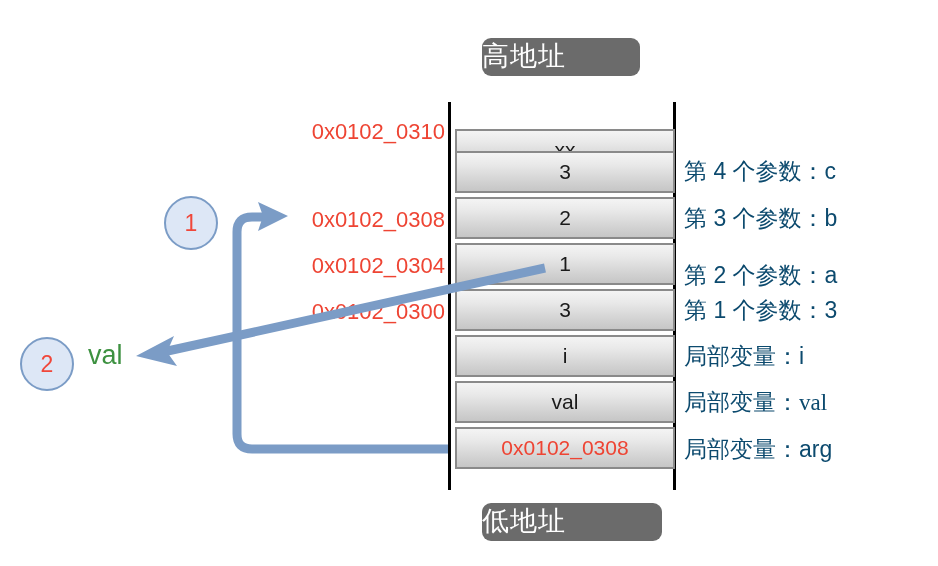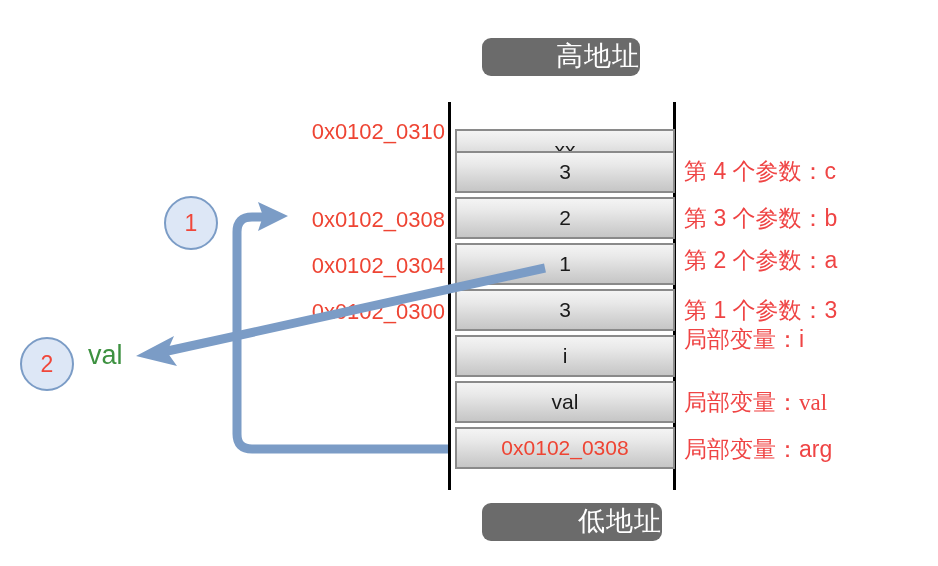--- a/index.html
+++ b/index.html
@@ -20,21 +20,21 @@
 
   
   .addr-badge {
     position: absolute;
     background: #6b6b6b;
     color: #ffffff;
     border-radius: 9px;
     font-size: 27px;
     line-height: 37px;
     height: 38px;
-    text-align: right;
+    text-align: left;
     letter-spacing: 1px;
     font-weight: normal;
   }
   #badge-high { left: 482px; top: 38px; width: 158px; }
   #badge-low  { left: 482px; top: 503px; width: 180px; }
 
   
   #stack-frame {
     position: absolute;
     left: 448px;
@@ -82,21 +82,21 @@
   #note-col {
     position: absolute;
     left: 684px;
     top: 0;
     width: 250px;
     height: 566px;
   }
   .note-label {
     position: absolute;
     left: 0;
-    color: #ef4444;
+    color: #0c4a6e;
     font-size: 23px;
     line-height: 30px;
     white-space: nowrap;
   }
 
   
   .step-circle {
     position: absolute;
     width: 54px;
     height: 54px;
@@ -153,23 +153,23 @@
       <div class="stack-cell" style="top: 141px;">1</div>
       <div class="stack-cell" style="top: 187px;">3</div>
       <div class="stack-cell" style="top: 233px;">i</div>
       <div class="stack-cell" style="top: 279px;">val</div>
       <div class="stack-cell red-text" style="top: 325px;">0x0102_0308</div>
     </div>
 
   <div id="note-col">
       <div class="note-label" style="top: 156px;">第 4 个参数：c</div>
       <div class="note-label" style="top: 203px;">第 3 个参数：b</div>
-      <div class="note-label" style="top: 245px;">第 2 个参数：a</div>
+      <div class="note-label" style="top: 260px;">第 2 个参数：a</div>
       <div class="note-label" style="top: 295px;">第 1 个参数：3</div>
-      <div class="note-label" style="top: 324px;">局部变量：i</div>
+      <div class="note-label" style="top: 341px;">局部变量：i</div>
       <div class="note-label" style="top: 388px; font-family: Liberation Serif, serif;">局部变量：val</div>
       <div class="note-label" style="top: 434px;">局部变量：arg</div>
     </div>
 
   <div id="badge-low" class="addr-badge">低地址</div>
 
   <div id="step-1" class="step-circle">1</div>
   <div id="step-2" class="step-circle">2</div>
 
   <div id="val-text">val</div>

